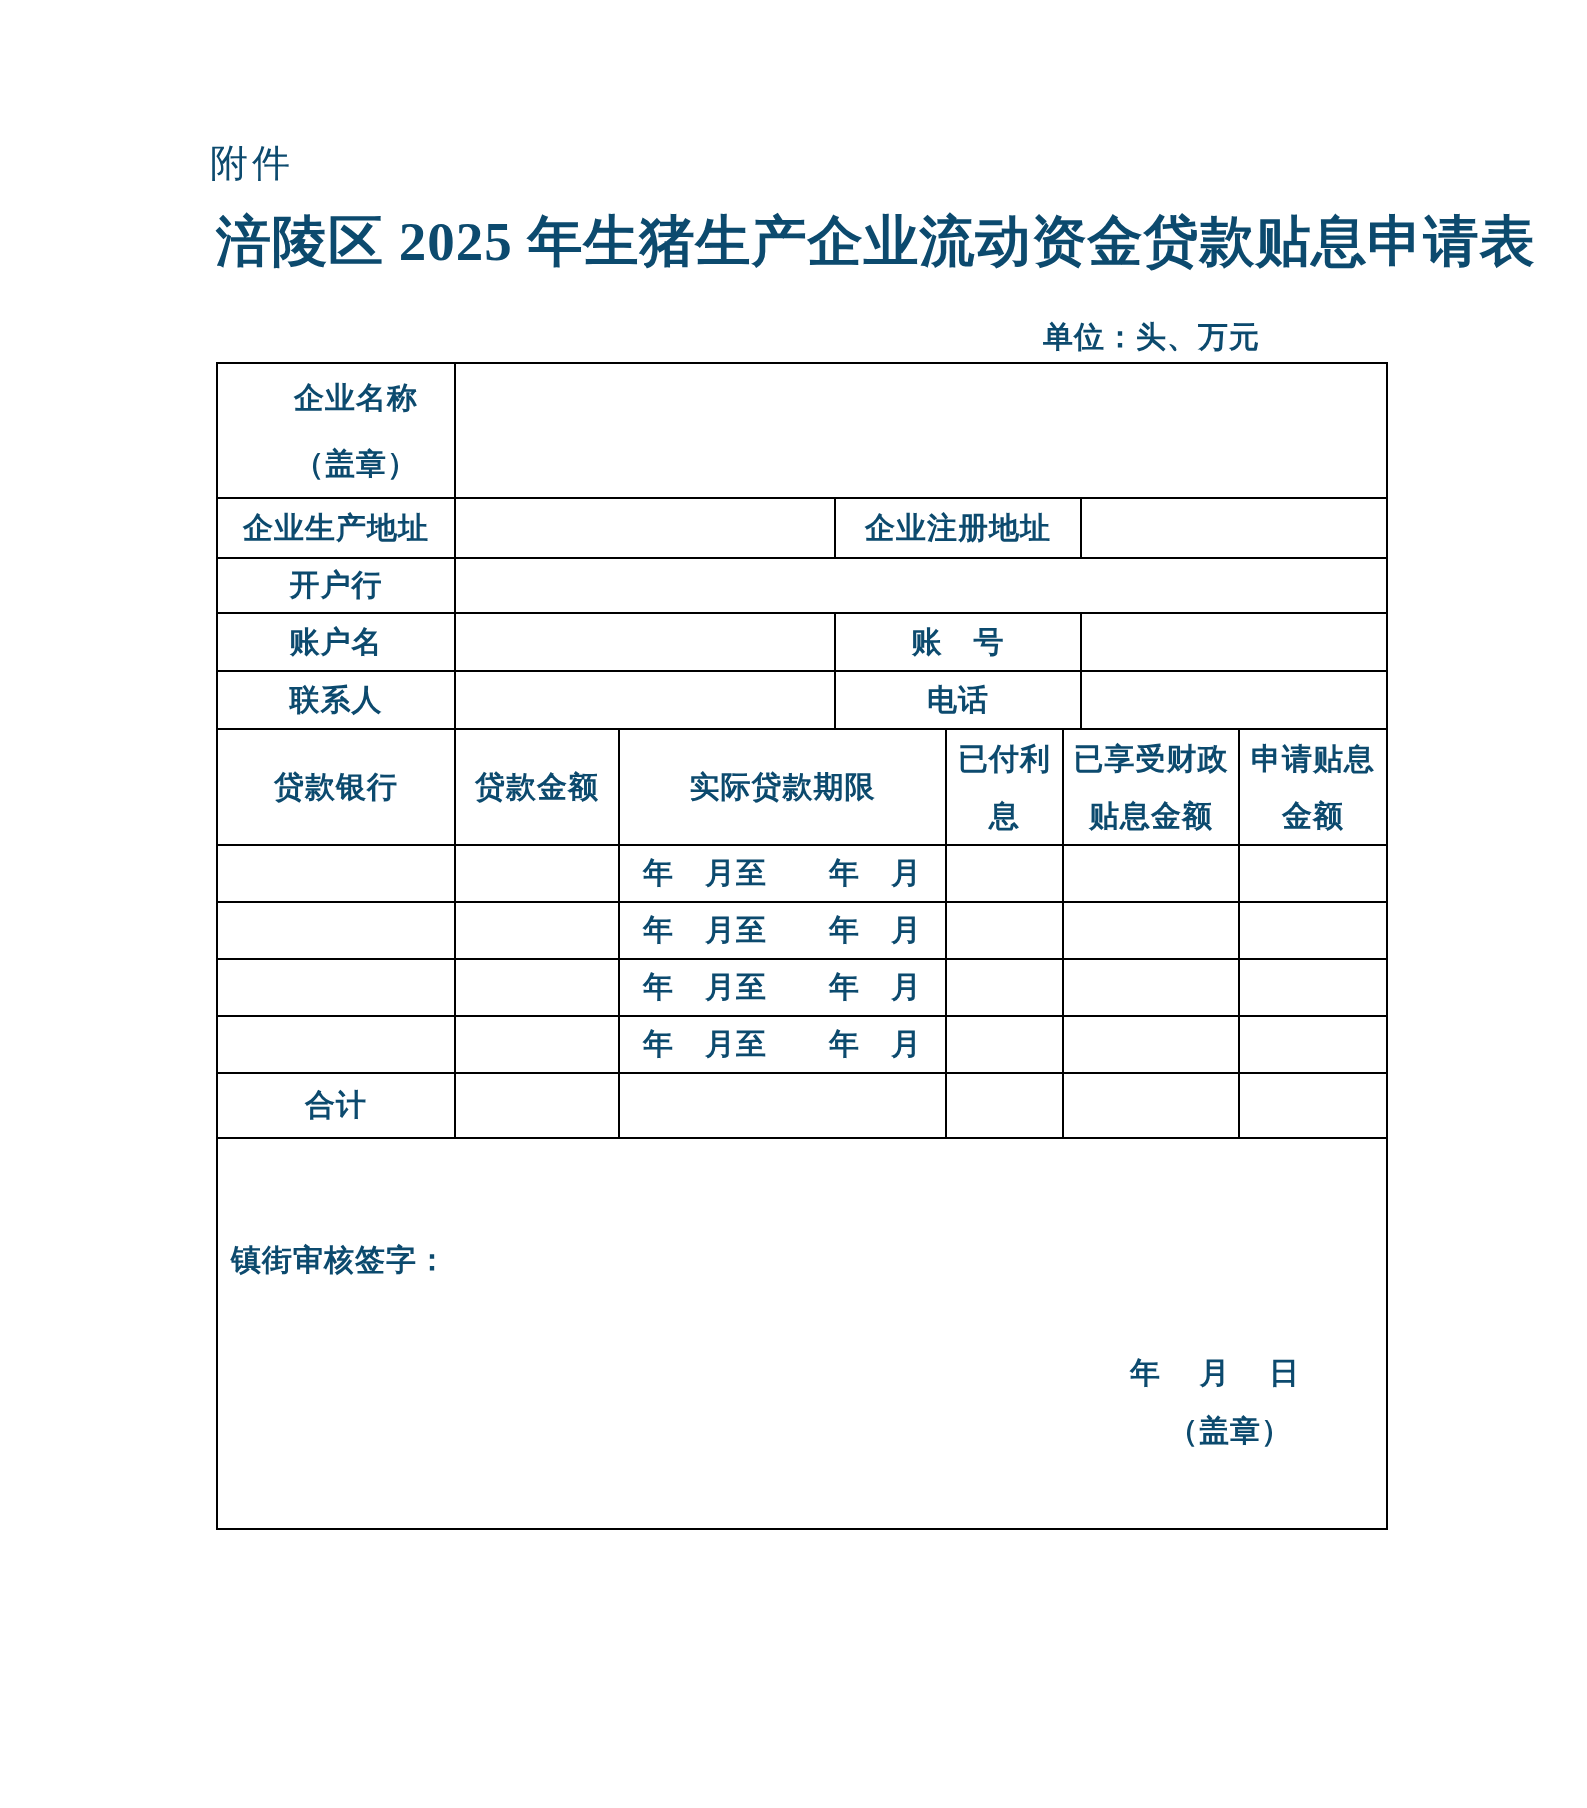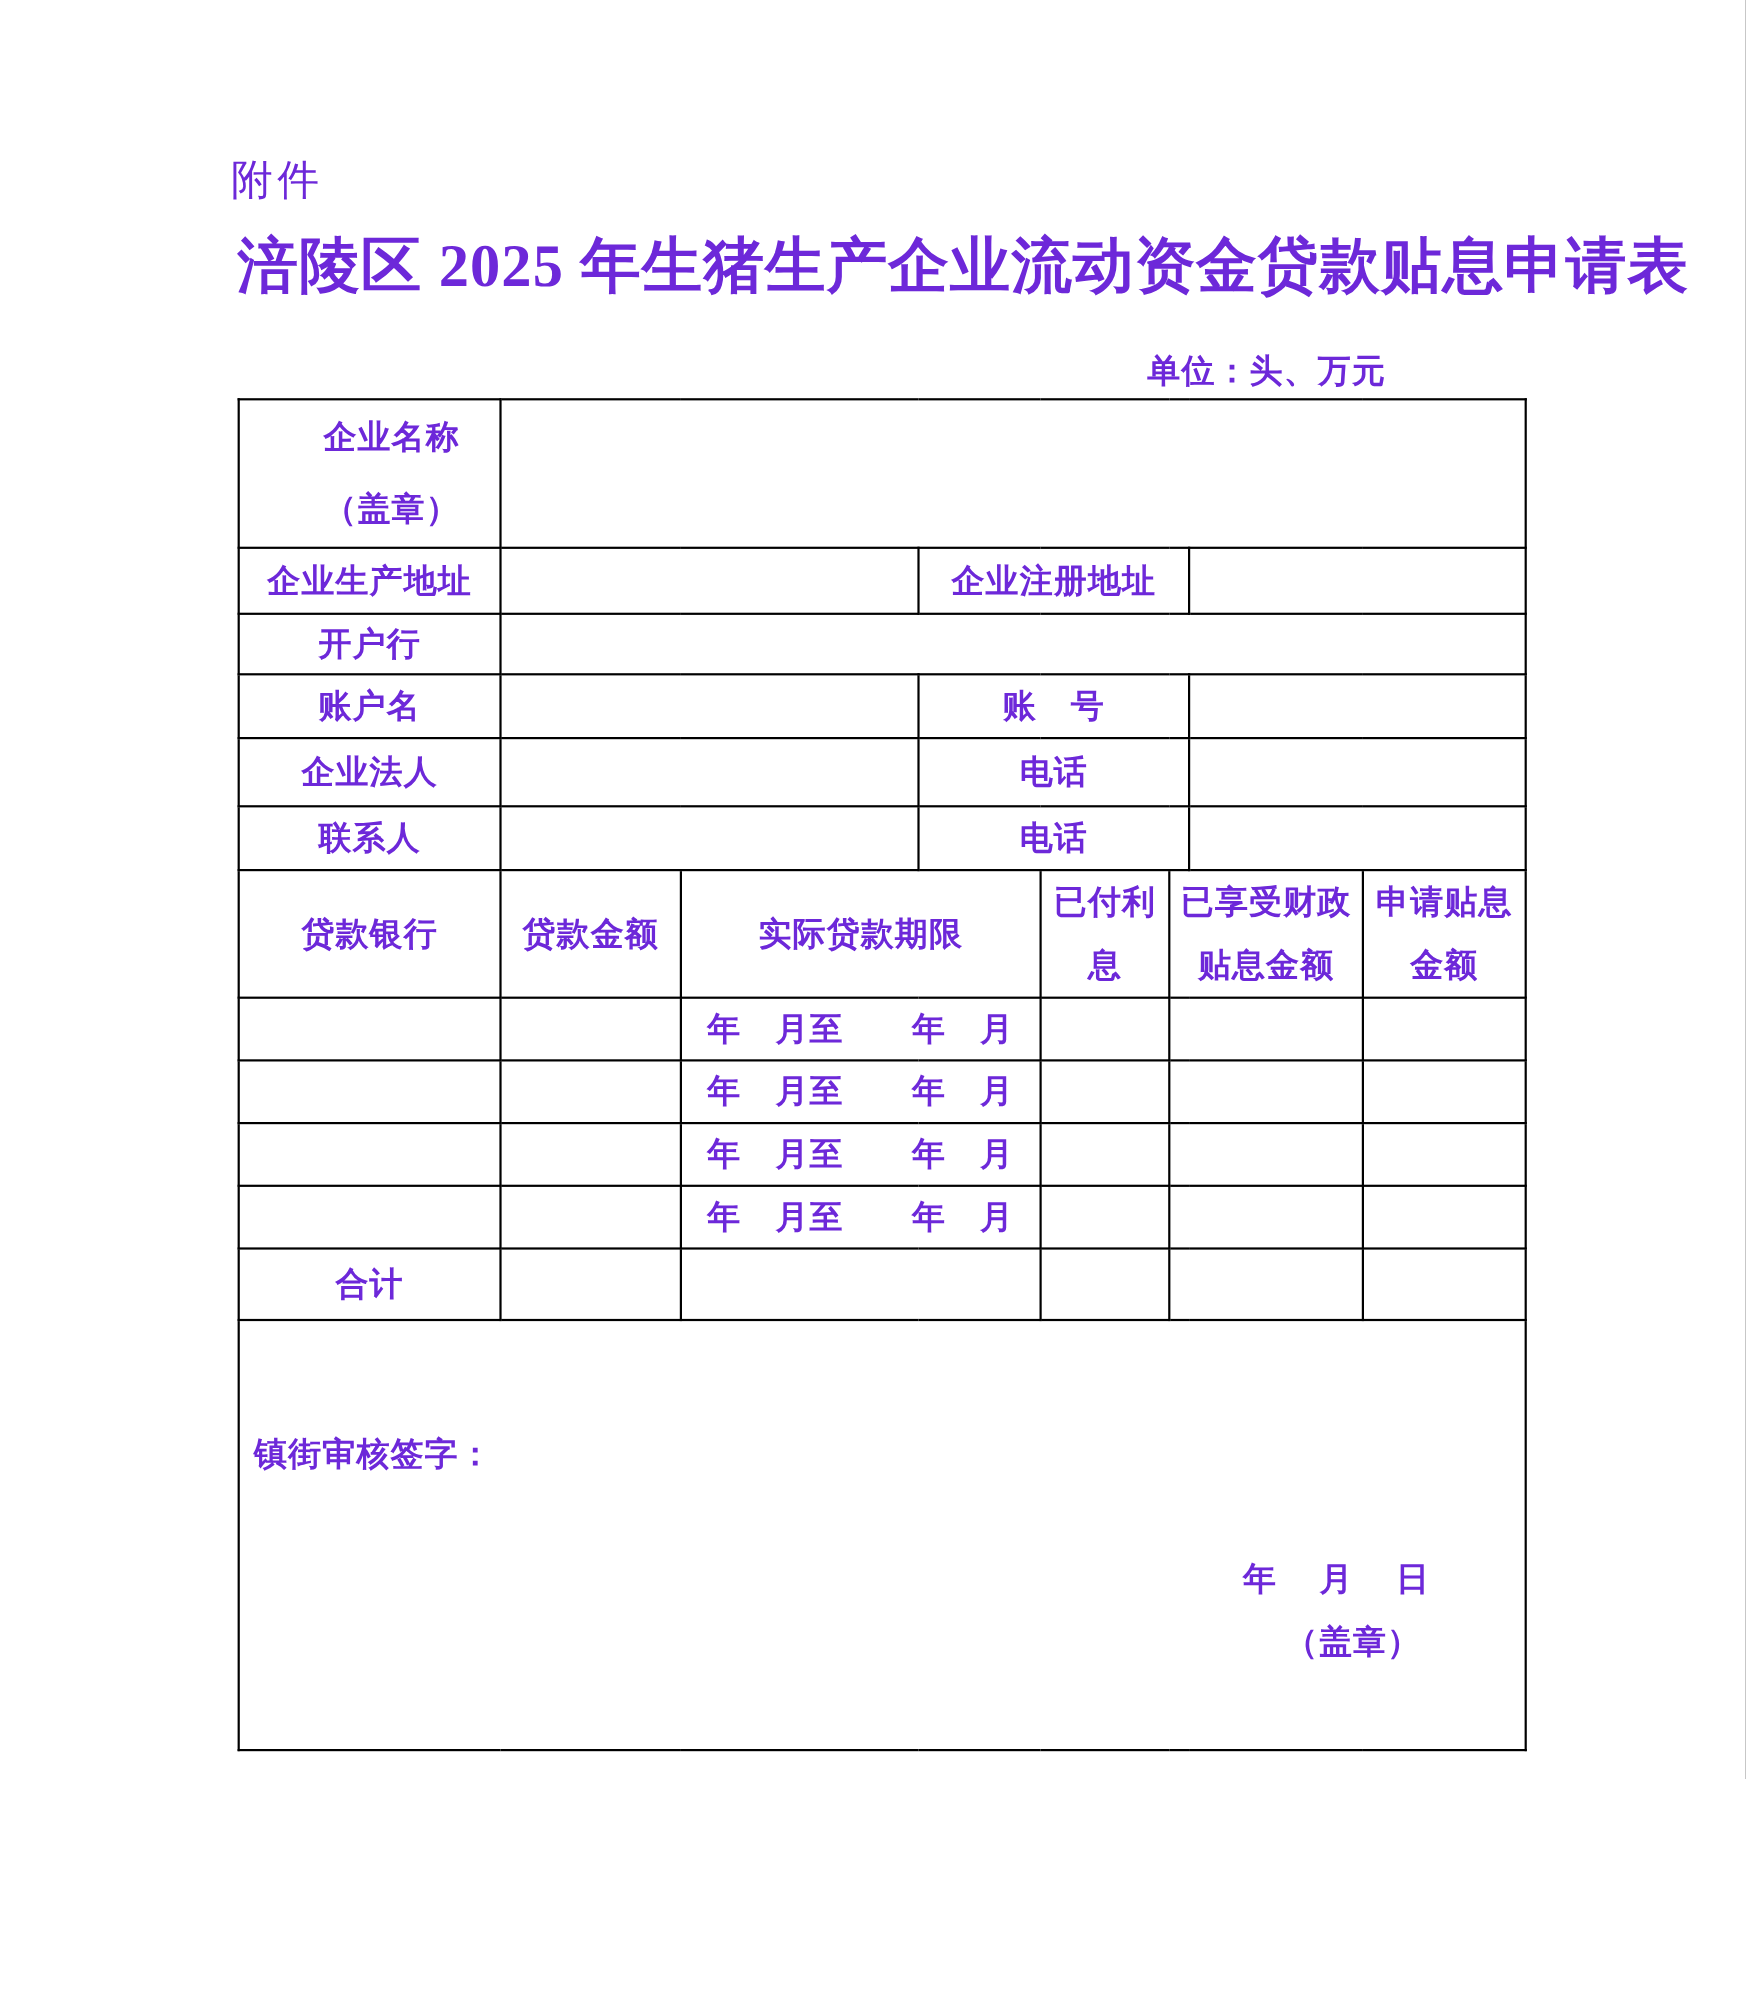--- a/index.html
+++ b/index.html
@@ -1,21 +1,21 @@
 <!DOCTYPE html>
 <html><head>
 <meta charset="utf-8">
 <style>
   html,body { margin:0; padding:0; background:#888; }
   .page {
     position:relative;
     width:1587px; height:1808px;
     margin:0 auto;
     background:#ffffff;
-    color:#6d28d9;
+    color:#0c4a6e;
     font-family:"Liberation Sans", sans-serif;
   }
   .attachment {
     position:absolute; left:210px; top:138px;
     font-size:38px; font-weight:500; letter-spacing:4px;
   }
   .doc-title {
     position:absolute; left:216px; top:205px; width:1170px;
     text-align:center;
     font-family:"Liberation Serif", serif;
@@ -101,26 +101,20 @@
       <td colspan="7"></td>
     </tr>
 
     <tr class="rh4">
       <td>账户名</td>
       <td colspan="2"></td>
       <td colspan="3">账　号</td>
       <td colspan="2"></td>
     </tr>
 
-    <tr class="rh5">
-      <td>企业法人</td>
-      <td colspan="2"></td>
-      <td colspan="3">电话</td>
-      <td colspan="2"></td>
-    </tr>
 
     <tr class="rh6">
       <td>联系人</td>
       <td colspan="2"></td>
       <td colspan="3">电话</td>
       <td colspan="2"></td>
     </tr>
 
 
     <tr class="rh8">

